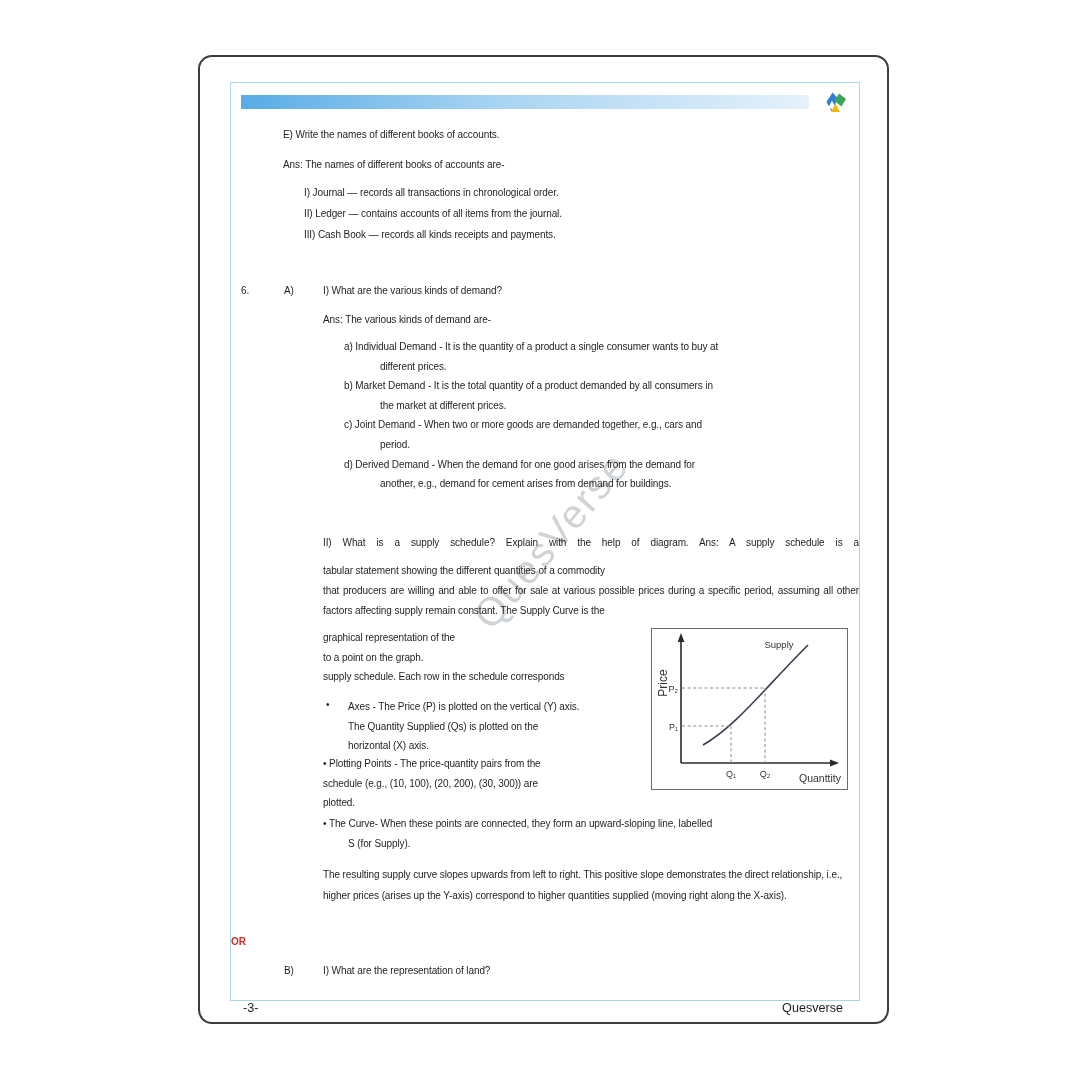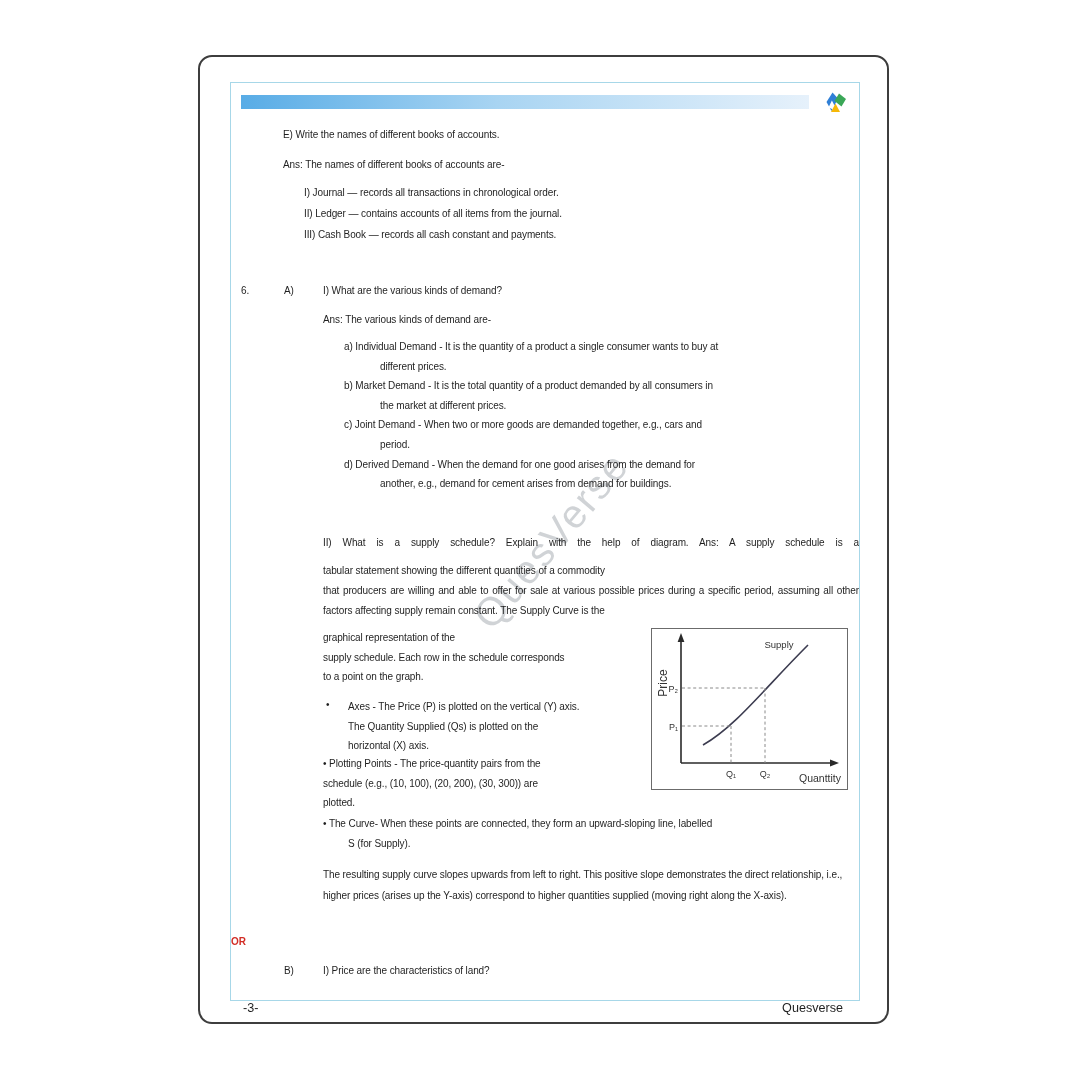--- a/index.html
+++ b/index.html
@@ -48,21 +48,21 @@
       <div class="watermark">QuesVerse</div>
 
       <div class="t" style="left:52px;top:42px">E) Write the names of different books of accounts.</div>
       <div class="t" style="left:52px;top:72px">
         <span class="b">Ans:</span>
         <span>The names of different books of accounts are-</span>
       </div>
       <div class="t books" style="left:73px;top:99px">
         <div>I) Journal — records all transactions in chronological order.</div>
         <div>II) Ledger — contains accounts of all items from the journal.</div>
-        <div>III) Cash Book — records all cash constant and payments.</div>
+        <div>III) Cash Book — records all kinds receipts and payments.</div>
       </div>
 
       <div class="t" style="left:10px;top:198px">6.</div>
       <div class="t" style="left:53px;top:198px">A)</div>
       <div class="t" style="left:92px;top:198px">I) What are the various kinds of demand?</div>
 
       <div class="t" style="left:92px;top:227px">
         <span class="b">Ans:</span>
         <span>The various kinds of demand are-</span>
       </div>
@@ -89,22 +89,22 @@
       <div class="t jline" style="left:92px;top:450px">
         <span>II) What is a supply schedule? Explain with the help of diagram.</span>
         <span class="b">Ans:</span>
         <span>A supply schedule is a</span>
       </div>
       <div class="t" style="left:92px;top:478px">tabular statement showing the different quantities of a commodity</div>
       <div class="t wrap just" style="left:92px;top:498px;width:536px">that producers are willing and able to offer for sale at various possible prices during a specific period, assuming all other factors affecting supply remain constant. The Supply Curve is the</div>
 
       <div class="t" style="left:92px;top:545px">
         <div>graphical representation of the</div>
+        <div>to a point on the graph.</div>
         <div>supply schedule. Each row in the schedule corresponds</div>
-        <div>to a point on the graph.</div>
       </div>
 
       <svg class="graph" width="197" height="162" viewBox="0 0 197 162">
         <rect x="0.5" y="0.5" width="196" height="161" fill="#ffffff" stroke="#6b6b6b" stroke-width="1"></rect>
         <line x1="30" y1="12" x2="30" y2="135" stroke="#2a2a2a" stroke-width="1.6"></line>
         <polygon points="30,5 26.6,14 33.4,14" fill="#2a2a2a"></polygon>
         <line x1="30" y1="135" x2="181" y2="135" stroke="#2a2a2a" stroke-width="1.6"></line>
         <polygon points="188,135 179,131.6 179,138.4" fill="#2a2a2a"></polygon>
         <path d="M52,117 C85,98 112,62 157,17" fill="none" stroke="#3c3c50" stroke-width="1.6"></path>
         <path d="M31,60 H114 M114,60 V135" fill="none" stroke="#8a8a8a" stroke-width="1" stroke-dasharray="3,2.6"></path>
@@ -130,21 +130,21 @@
         <div>plotted.</div>
       </div>
       <div class="t" style="left:92px;top:731px">• The Curve- When these points are connected, they form an upward-sloping line, labelled</div>
       <div class="t" style="left:117px;top:751px">S (for Supply).</div>
 
       <div class="t wrap" style="left:92px;top:782px;width:542px;line-height:20.6px">The resulting supply curve slopes upwards from left to right. This positive slope demonstrates the direct relationship, i.e., higher prices (arises up the Y-axis) correspond to higher quantities supplied (moving right along the X-axis).</div>
 
       <div class="t or" style="top:849px;color:#d22d26">OR</div>
 
       <div class="t" style="left:53px;top:878px">B)</div>
-      <div class="t" style="left:92px;top:878px">I) Price are the characteristics of land?</div>
+      <div class="t" style="left:92px;top:878px">I) What are the representation of land?</div>
 
     </div>
 
     <div class="footer">
       <span>-3-</span>
       <span>Quesverse</span>
     </div>
   </div>
 </div>
 

